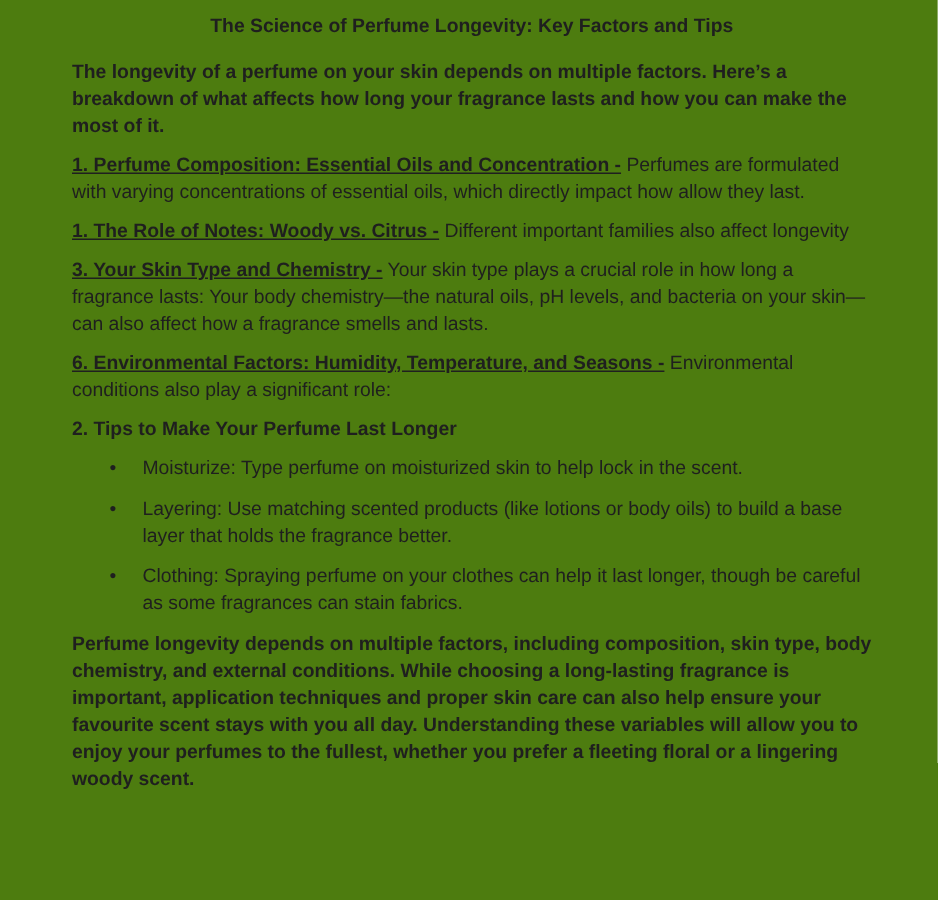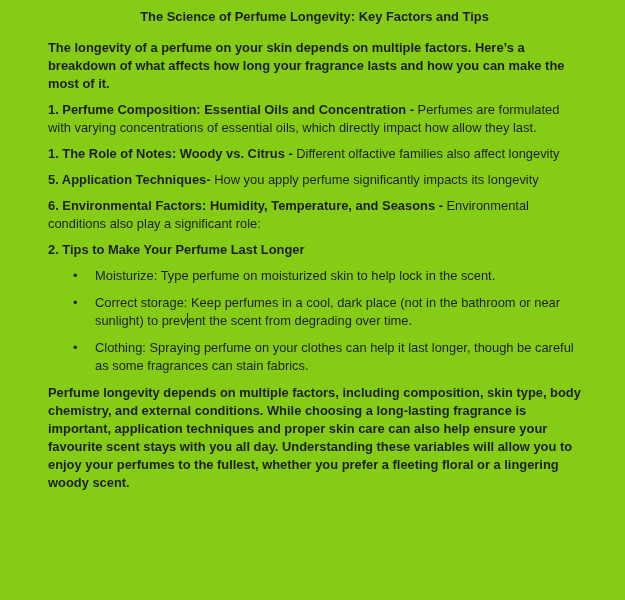--- a/index.html
+++ b/index.html
@@ -14,36 +14,37 @@
     font-family: "Liberation Sans", sans-serif;
     color: #1f1f1f;
   }
   .page {
     box-sizing: border-box;
     width: 625px;
     height: 600px;
     padding: 8px 44px 0 48px;
     font-size: 12.9px;
     line-height: 18px;
-    background: #84cc16;
+    background: #4d7c0f;
   }
   .title {
     font-size: 12.9px;
     font-weight: 700;
     text-align: center;
     margin: 0 0 13px 0;
   }
   p.para {
     margin: 0 0 8px 0;
   }
   .bold {
     font-weight: 700;
   }
   .lead {
     font-weight: 700;
+    text-decoration: underline;
   }
   ul.tips-list {
     margin: 0;
     padding: 0 0 0 47px;
     list-style: none;
   }
   ul.tips-list li {
     position: relative;
     margin: 0 0 9px 0;
   }
@@ -66,31 +67,31 @@
 <body>
 
 <div class="page">
 
   <h1 class="title">The Science of Perfume Longevity: Key Factors and Tips</h1>
 
   <p class="para bold">The longevity of a perfume on your skin depends on multiple factors. Here’s a breakdown of what affects how long your fragrance lasts and how you can make the most of it.</p>
 
   <p class="para"><span class="lead">1. Perfume Composition: Essential Oils and Concentration -</span><span> Perfumes are formulated with varying concentrations of essential oils, which directly impact how allow they last.</span></p>
 
-  <p class="para"><span class="lead">1. The Role of Notes: Woody vs. Citrus -</span><span> Different olfactive families also affect longevity</span></p>
+  <p class="para"><span class="lead">1. The Role of Notes: Woody vs. Citrus -</span><span> Different important families also affect longevity</span></p>
+
+  <p class="para"><span class="lead">3. Your Skin Type and Chemistry -</span><span> Your skin type plays a crucial role in how long a fragrance lasts: Your body chemistry—the natural oils, pH levels, and bacteria on your skin—can also affect how a fragrance smells and lasts.</span></p>
 
 
-
-  <p class="para"><span class="lead">5. Application Techniques-</span><span> How you apply perfume significantly impacts its longevity</span></p>
 
   <p class="para"><span class="lead">6. Environmental Factors: Humidity, Temperature, and Seasons -</span><span> Environmental conditions also play a significant role:</span></p>
 
   <p class="para bold">2. Tips to Make Your Perfume Last Longer</p>
 
   <ul class="tips-list">
     <li>Moisturize: Type perfume on moisturized skin to help lock in the scent.</li>
-    <li><span>Correct storage: Keep perfumes in a cool, dark place (not in the bathroom or near sunlight) to prev</span><span class="caret"></span><span>ent the scent from degrading over time.</span></li>
+    <li>Layering: Use matching scented products (like lotions or body oils) to build a base layer that holds the fragrance better.</li>
     <li>Clothing: Spraying perfume on your clothes can help it last longer, though be careful as some fragrances can stain fabrics.</li>
   </ul>
 
   <p class="para bold">Perfume longevity depends on multiple factors, including composition, skin type, body chemistry, and external conditions. While choosing a long-lasting fragrance is important, application techniques and proper skin care can also help ensure your favourite scent stays with you all day. Understanding these variables will allow you to enjoy your perfumes to the fullest, whether you prefer a fleeting floral or a lingering woody scent.</p>
 
 </div>
 
 </body></html>

